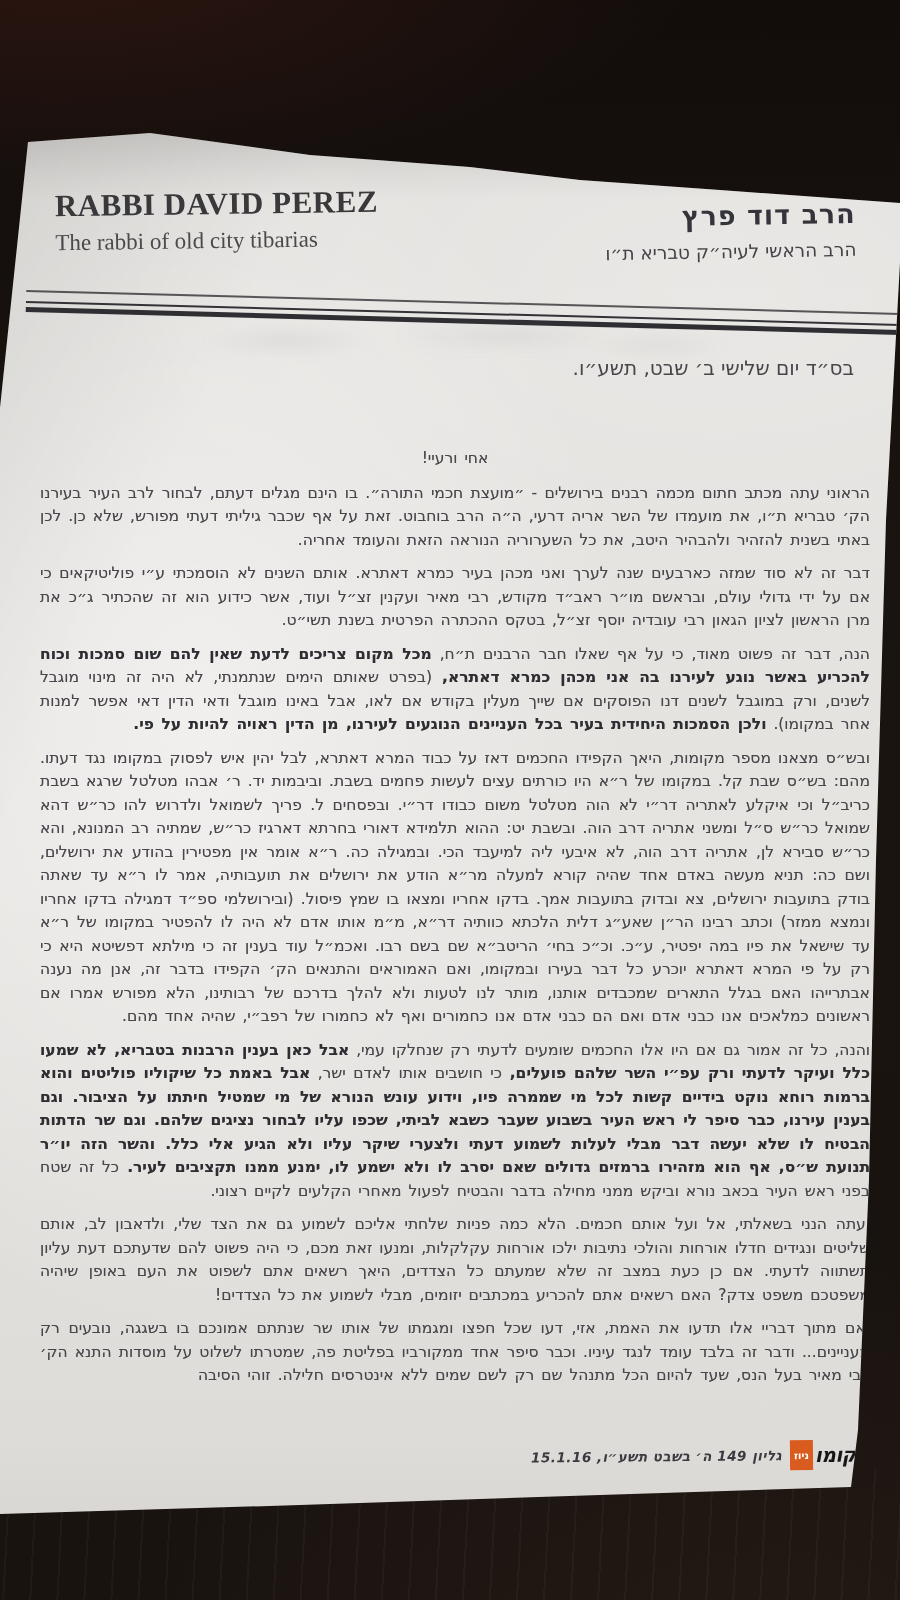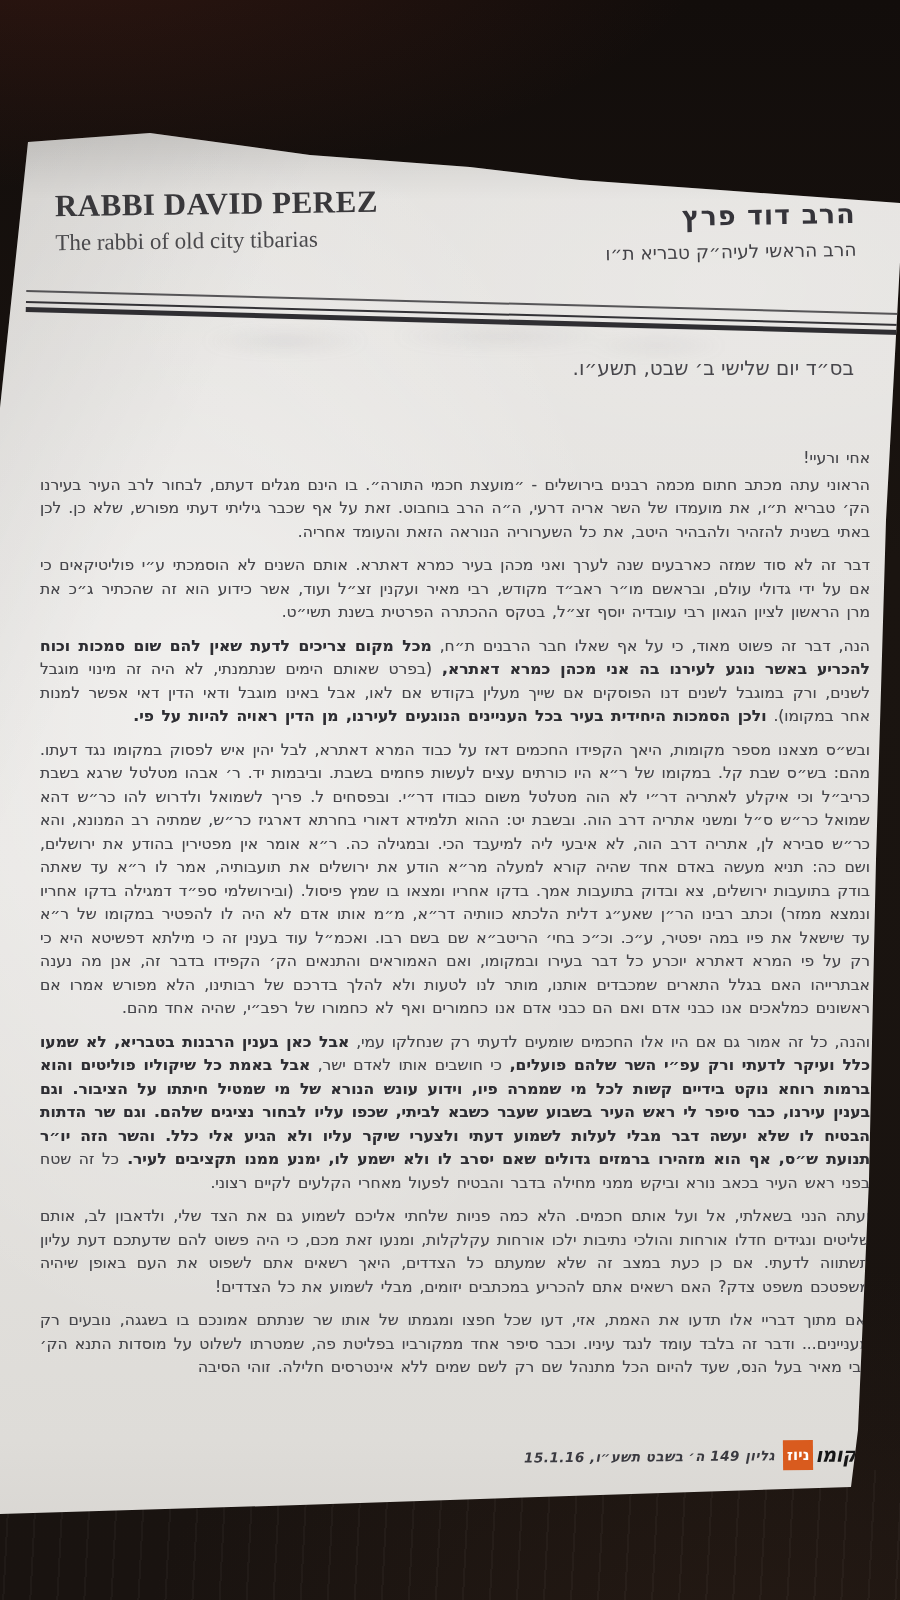--- a/index.html
+++ b/index.html
@@ -52,32 +52,32 @@
   }
   .bsd{position:absolute;right:46px;top:356px;direction:rtl;font-size:20px;color:#47464b;}
   .title{position:absolute;left:40px;top:392px;width:830px;text-align:center;transform:translateX(-20px);
     direction:rtl;font-weight:bold;font-size:30px;letter-spacing:1px;color:#323136;}
   .body-text{
     position:absolute;left:40px;top:447px;width:830px;direction:rtl;text-align:justify;
     font-size:15.5px;line-height:23.5px;color:#46464b;word-spacing:2px;
     text-shadow:0 0 .5px rgba(70,70,75,.45);
   }
   .body-text p{margin:0 0 10px 0;}
-  .body-text p.greeting{text-align:right;margin-bottom:3px;}
+  .body-text p.greeting{text-align:center;margin-bottom:11px;}
   .b{font-weight:bold;color:#2d2d32;}
   .footer{
     position:absolute;top:1444px;right:0;height:24px;display:flex;flex-direction:row;align-items:center;
     direction:rtl;transform:rotate(-.5deg);
   }
   .page-marker{width:11px;height:15px;margin-left:4px;}
   .page-num{font-size:13px;font-weight:bold;color:#2b2b33;margin-left:6px;}
   .logo{display:flex;flex-direction:row;align-items:center;direction:rtl;margin-left:8px;}
   .logo-black{font-size:20px;font-weight:bold;font-style:italic;color:#161617;letter-spacing:-.5px;}
   .logo-badge{height:14px;padding:8px 4px;margin-right:2px;display:flex;align-items:center;justify-content:center;
-    color:#fff;font-size:15px;font-weight:bold;}
+    color:#fff;font-size:10px;font-weight:bold;}
   .issue{font-size:13.5px;font-style:italic;font-weight:bold;color:#3a3a40;letter-spacing:.5px;margin-left:40px;}
 </style>
 </head>
 <body>
 
 <div class="table-streaks"></div>
 
 <div class="paper">
   <div class="paper-shade-top"></div>
 

